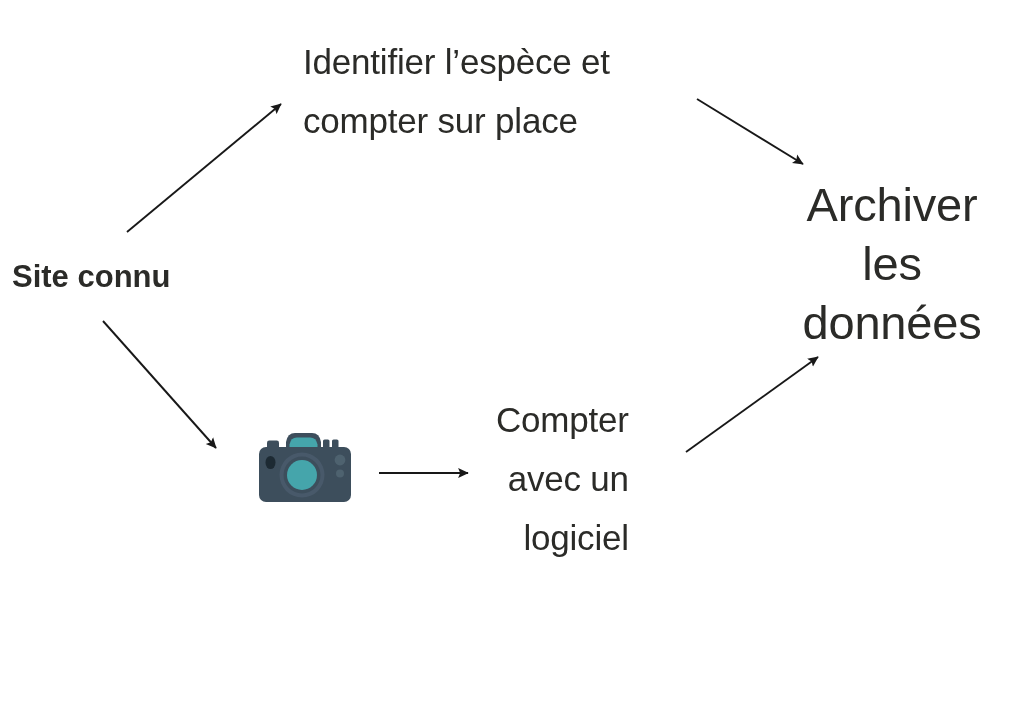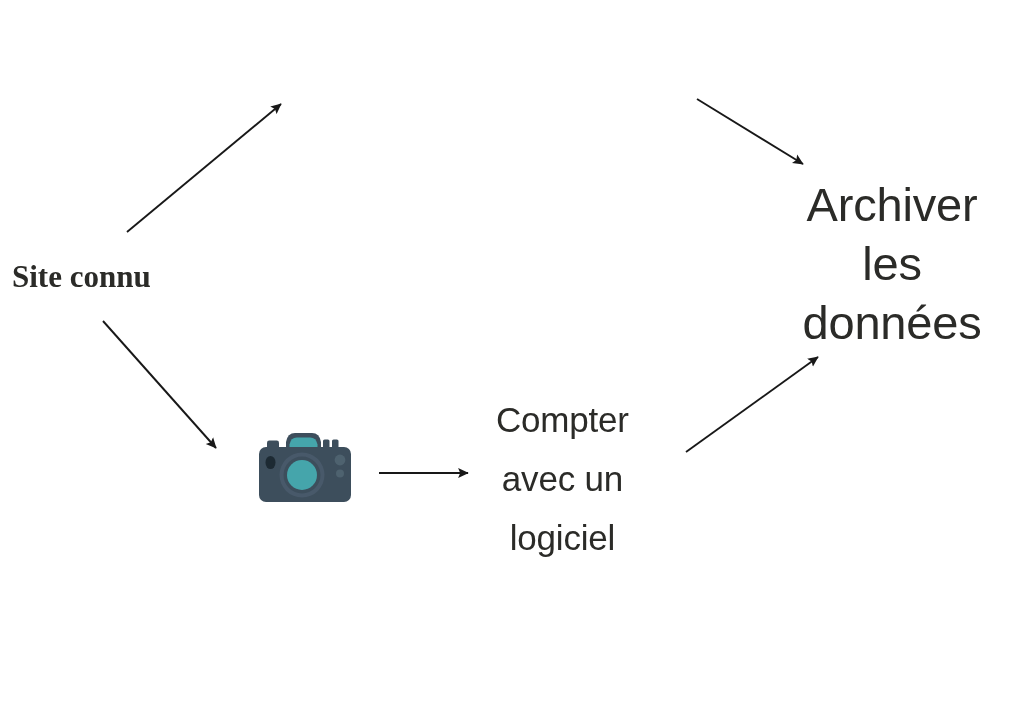--- a/index.html
+++ b/index.html
@@ -25,21 +25,20 @@
     letter-spacing: -0.2px;
     white-space: pre-line;
   }
   #node-site-connu {
     left: 12px;
     top: 258px;
     font-size: 31px;
     font-weight: 700;
     letter-spacing: 0px;
     line-height: 1.2;
-    font-family: Liberation Serif, serif;
   }
   #node-identifier {
     left: 303px;
     top: 32px;
     font-size: 35px;
     line-height: 59px;
     text-align: left;
   }
   #node-archiver {
     left: 792px;
@@ -47,21 +46,21 @@
     width: 200px;
     font-size: 47px;
     line-height: 59px;
     text-align: center;
   }
   #node-compter {
     left: 496px;
     top: 390px;
     font-size: 35px;
     line-height: 59px;
-    text-align: center;
+    text-align: right;
   }
   #arrows-layer {
     position: absolute;
     left: 0;
     top: 0;
     width: 1024px;
     height: 724px;
     pointer-events: none;
   }
   #camera-icon {
@@ -88,20 +87,22 @@
 
     <line x1="103" y1="321" x2="216" y2="448" stroke="#181818" stroke-width="1.9" marker-end="url(#arrowhead)"></line>
 
     <line x1="379" y1="473" x2="468" y2="473" stroke="#181818" stroke-width="1.9" marker-end="url(#arrowhead)"></line>
 
     <line x1="686" y1="452" x2="818" y2="357" stroke="#181818" stroke-width="1.9" marker-end="url(#arrowhead)"></line>
   </svg>
 
   <div class="node-text" id="node-site-connu">Site connu</div>
 
+  <div class="node-text" id="node-identifier">Identifier l’espèce et
+compter sur place</div>
 
   <div class="node-text" id="node-compter">Compter
 avec un
 logiciel</div>
 
   <div class="node-text" id="node-archiver">Archiver
 les
 données</div>
 
   <div id="camera-icon">

